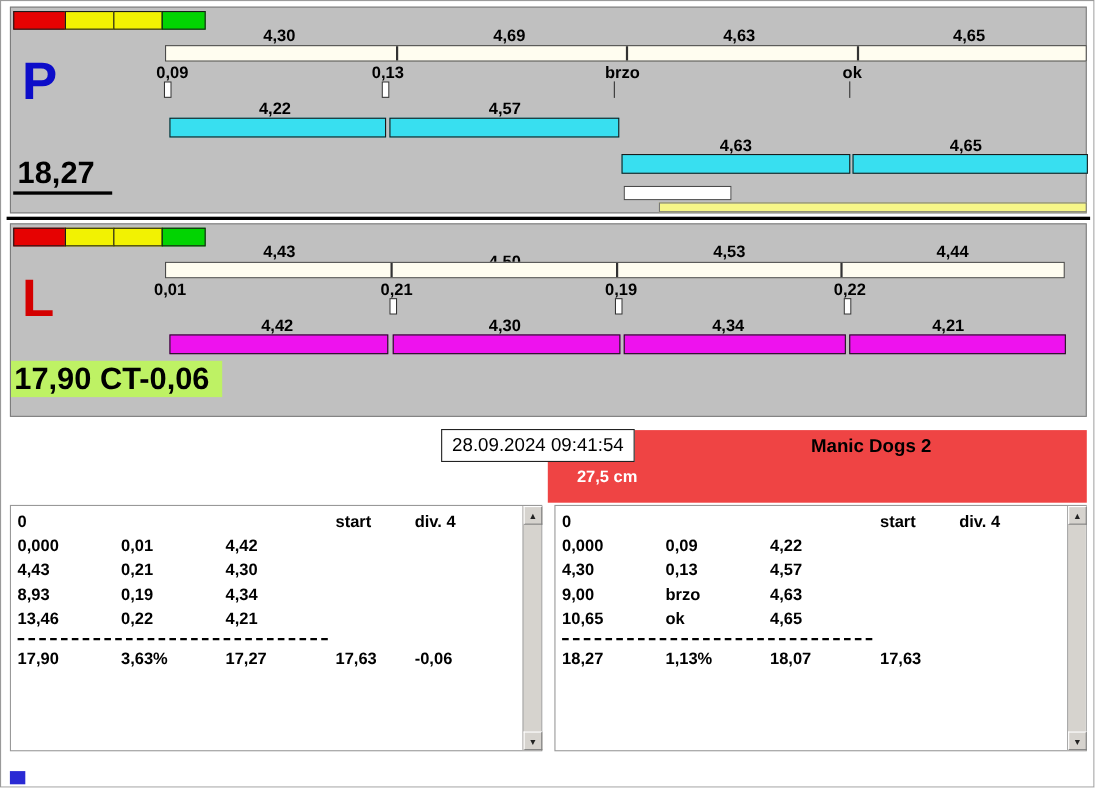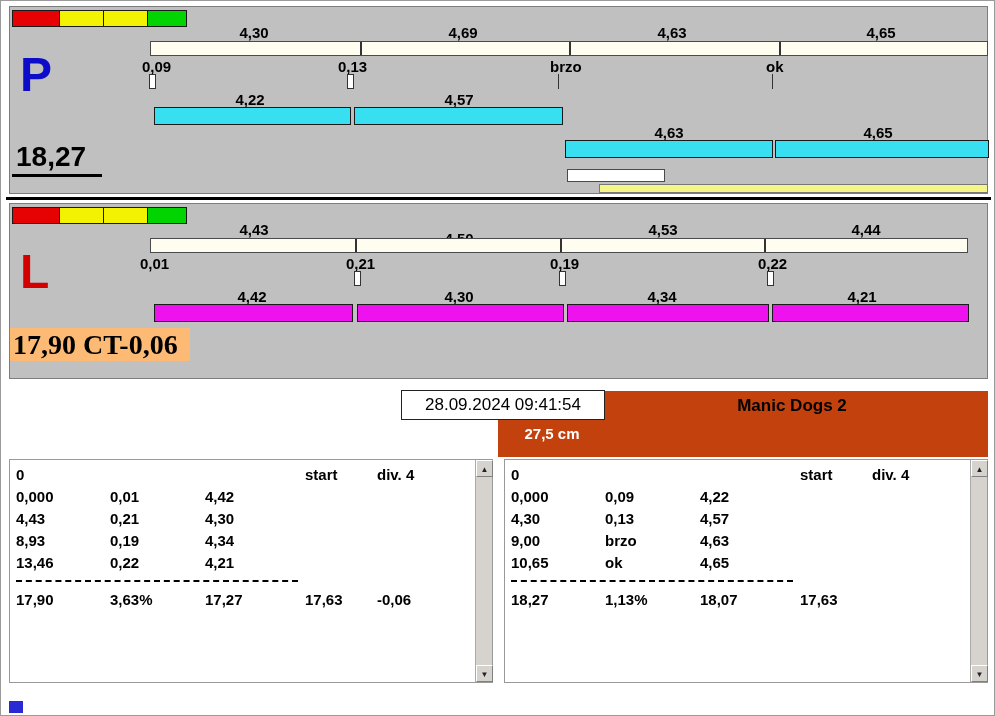--- a/index.html
+++ b/index.html
@@ -38,21 +38,21 @@
   .separator { position:absolute; left:5px; top:196px; width:985px; height:3px; background:#000; }
 
   
   .team-header { position:absolute; top:390px; height:66px; }
   #left-header  { left:8px;  width:489px; }
   #right-header { left:497px; width:490px; }
   .team-name { position:absolute; top:5px; width:392px; text-align:center; font-size:17px; font-weight:bold; color:#000; }
   .dog-names { position:absolute; top:38px; width:392px; text-align:center; font-size:12.5px; font-weight:bold; color:#fff; }
   .height-badge { position:absolute; top:34px; width:92px; text-align:center; font-size:15px; font-weight:bold; color:#fff; }
 
-  .timestamp-box { position:absolute; left:400px; top:389px; width:204px; height:30px; background:#fff;
+  .timestamp-box { position:absolute; left:400px; top:389px; width:176px; height:30px; background:#fff;
                    border:1px solid #222; font-size:17px; color:#000; text-align:center; line-height:28px; }
 
   .score-table { position:absolute; top:458px; width:484px; height:224px; background:#fff; border:1px solid #999; padding-top:4px; }
   #left-table { left:8px; }
   #right-table { left:503px; }
   .trow { display:grid; grid-template-columns:94px 95px 100px 72px 76px; height:22px; line-height:22px;
           font-size:15px; font-weight:bold; color:#000; padding-left:6px; }
   .dashed { width:282px; border-top:2px dashed #000; margin:6px 0 7px 6px; }
 
   .scrollbar { position:absolute; right:0; top:0; bottom:0; width:17px; background:#d6d3ce; border-left:1px solid #aaa; }
@@ -152,25 +152,25 @@
     <span class="num" style="left:202px;top:84px">4,42</span>
     <span class="num" style="left:409px;top:84px">4,30</span>
     <span class="num" style="left:612px;top:84px">4,34</span>
     <span class="num" style="left:812px;top:84px">4,21</span>
 
     <div class="bar" style="left: 144px; top: 100px; width: 199px; background: rgb(238, 18, 238);"></div>
     <div class="bar" style="left: 347px; top: 100px; width: 207px; background: rgb(238, 18, 238);"></div>
     <div class="bar" style="left: 557px; top: 100px; width: 202px; background: rgb(238, 18, 238);"></div>
     <div class="bar" style="left: 762px; top: 100px; width: 197px; background: rgb(238, 18, 238);"></div>
 
-    <div class="total-l" style="background: #fdba74; font-family: Liberation Serif, serif;">17,90 CT-0,06</div>
+    <div class="total-l" style="background: #bef264;">17,90 CT-0,06</div>
   </section>
 
 
-  <div class="team-header" id="right-header" style="background: #c2410c;">
+  <div class="team-header" id="right-header" style="background: #ef4444;">
     <div class="team-name" style="left:98px">Manic Dogs 2</div>
     <div class="height-badge" style="left:8px">27,5 cm</div>
   </div>
 
   <div class="timestamp-box">28.09.2024 09:41:54</div>
 
   <div class="score-table" id="left-table">
     <div class="trow">
       <span>0</span>
       <span></span>

